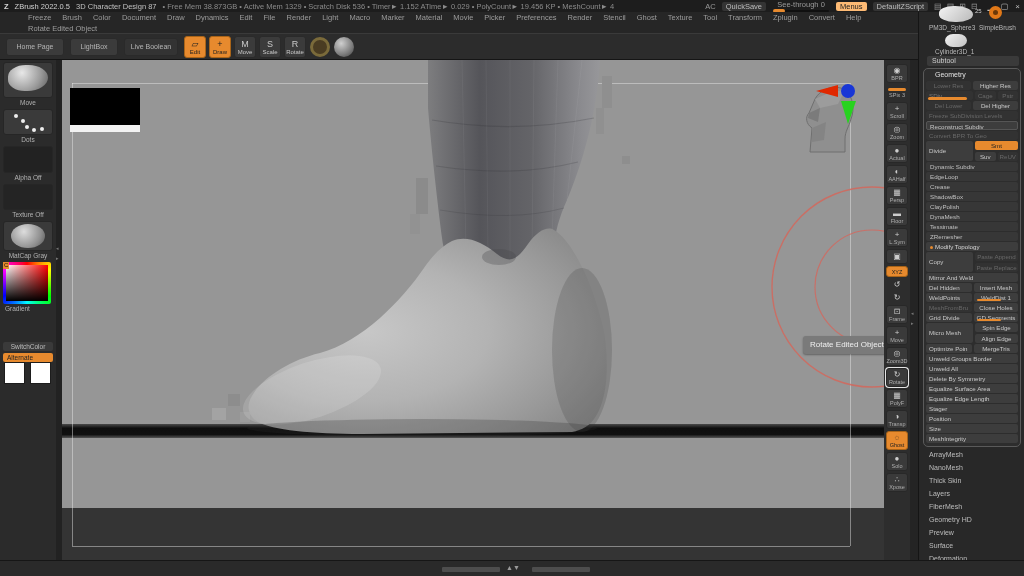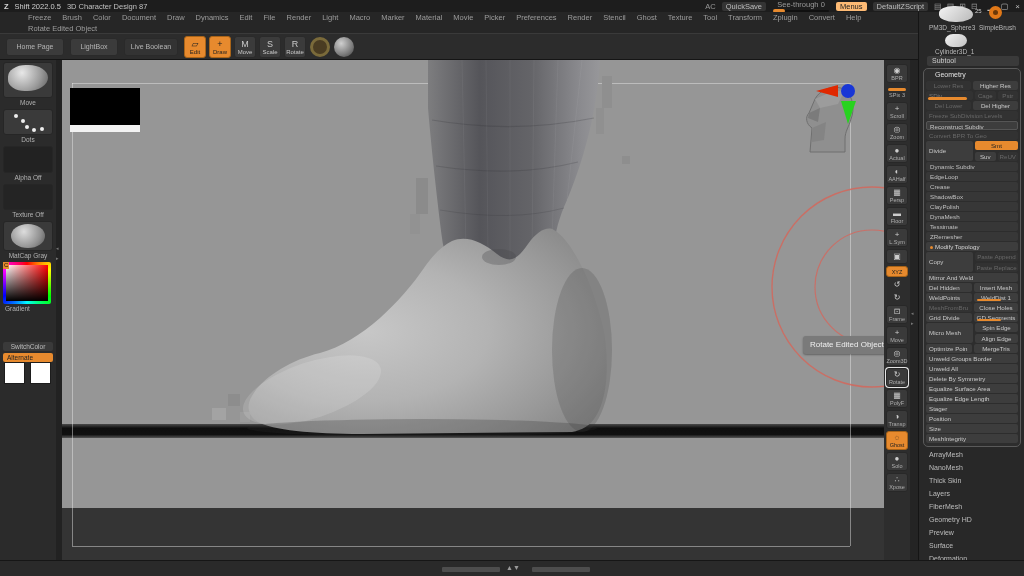--- a/index.html
+++ b/index.html
@@ -100,22 +100,23 @@
 
 .bottombar{left:0;top:560px;width:1024px;height:16px;background:#2a2a2a;border-top:1px solid #161616}
 .bb-bar{position:absolute;top:6px;width:58px;height:5px;background:#4d4d4d;border-radius:1px}
 .bb-arrows{position:absolute;top:3px;color:#9a9a9a;font-size:7px}
 </style>
 </head>
 <body>
 
 <div class="abs titlebar">
   <span style="color:#d8d8d8;font-weight:bold">Z</span>
-  <span class="app">Shift 2022.0.5</span>
+  <span class="app">ZBrush 2022.0.5</span>
   <span class="proj">3D Character Design 87</span>
+  <span class="stats">• Free Mem 38.873GB • Active Mem 1329 • Scratch Disk 536 • Timer► 1.152 ATime► 0.029 • PolyCount► 19.456 KP • MeshCount► 4</span>
   <span style="flex:1"></span>
   <span>AC</span>
   <span class="tb-btn">QuickSave</span>
   <span class="seethrough">
     <span><span>See-through</span> <span>0</span></span>
     <span class="trk">
         <span class="hnd"></span>
       </span>
   </span>
   <span class="tb-btn orange">Menus</span>

